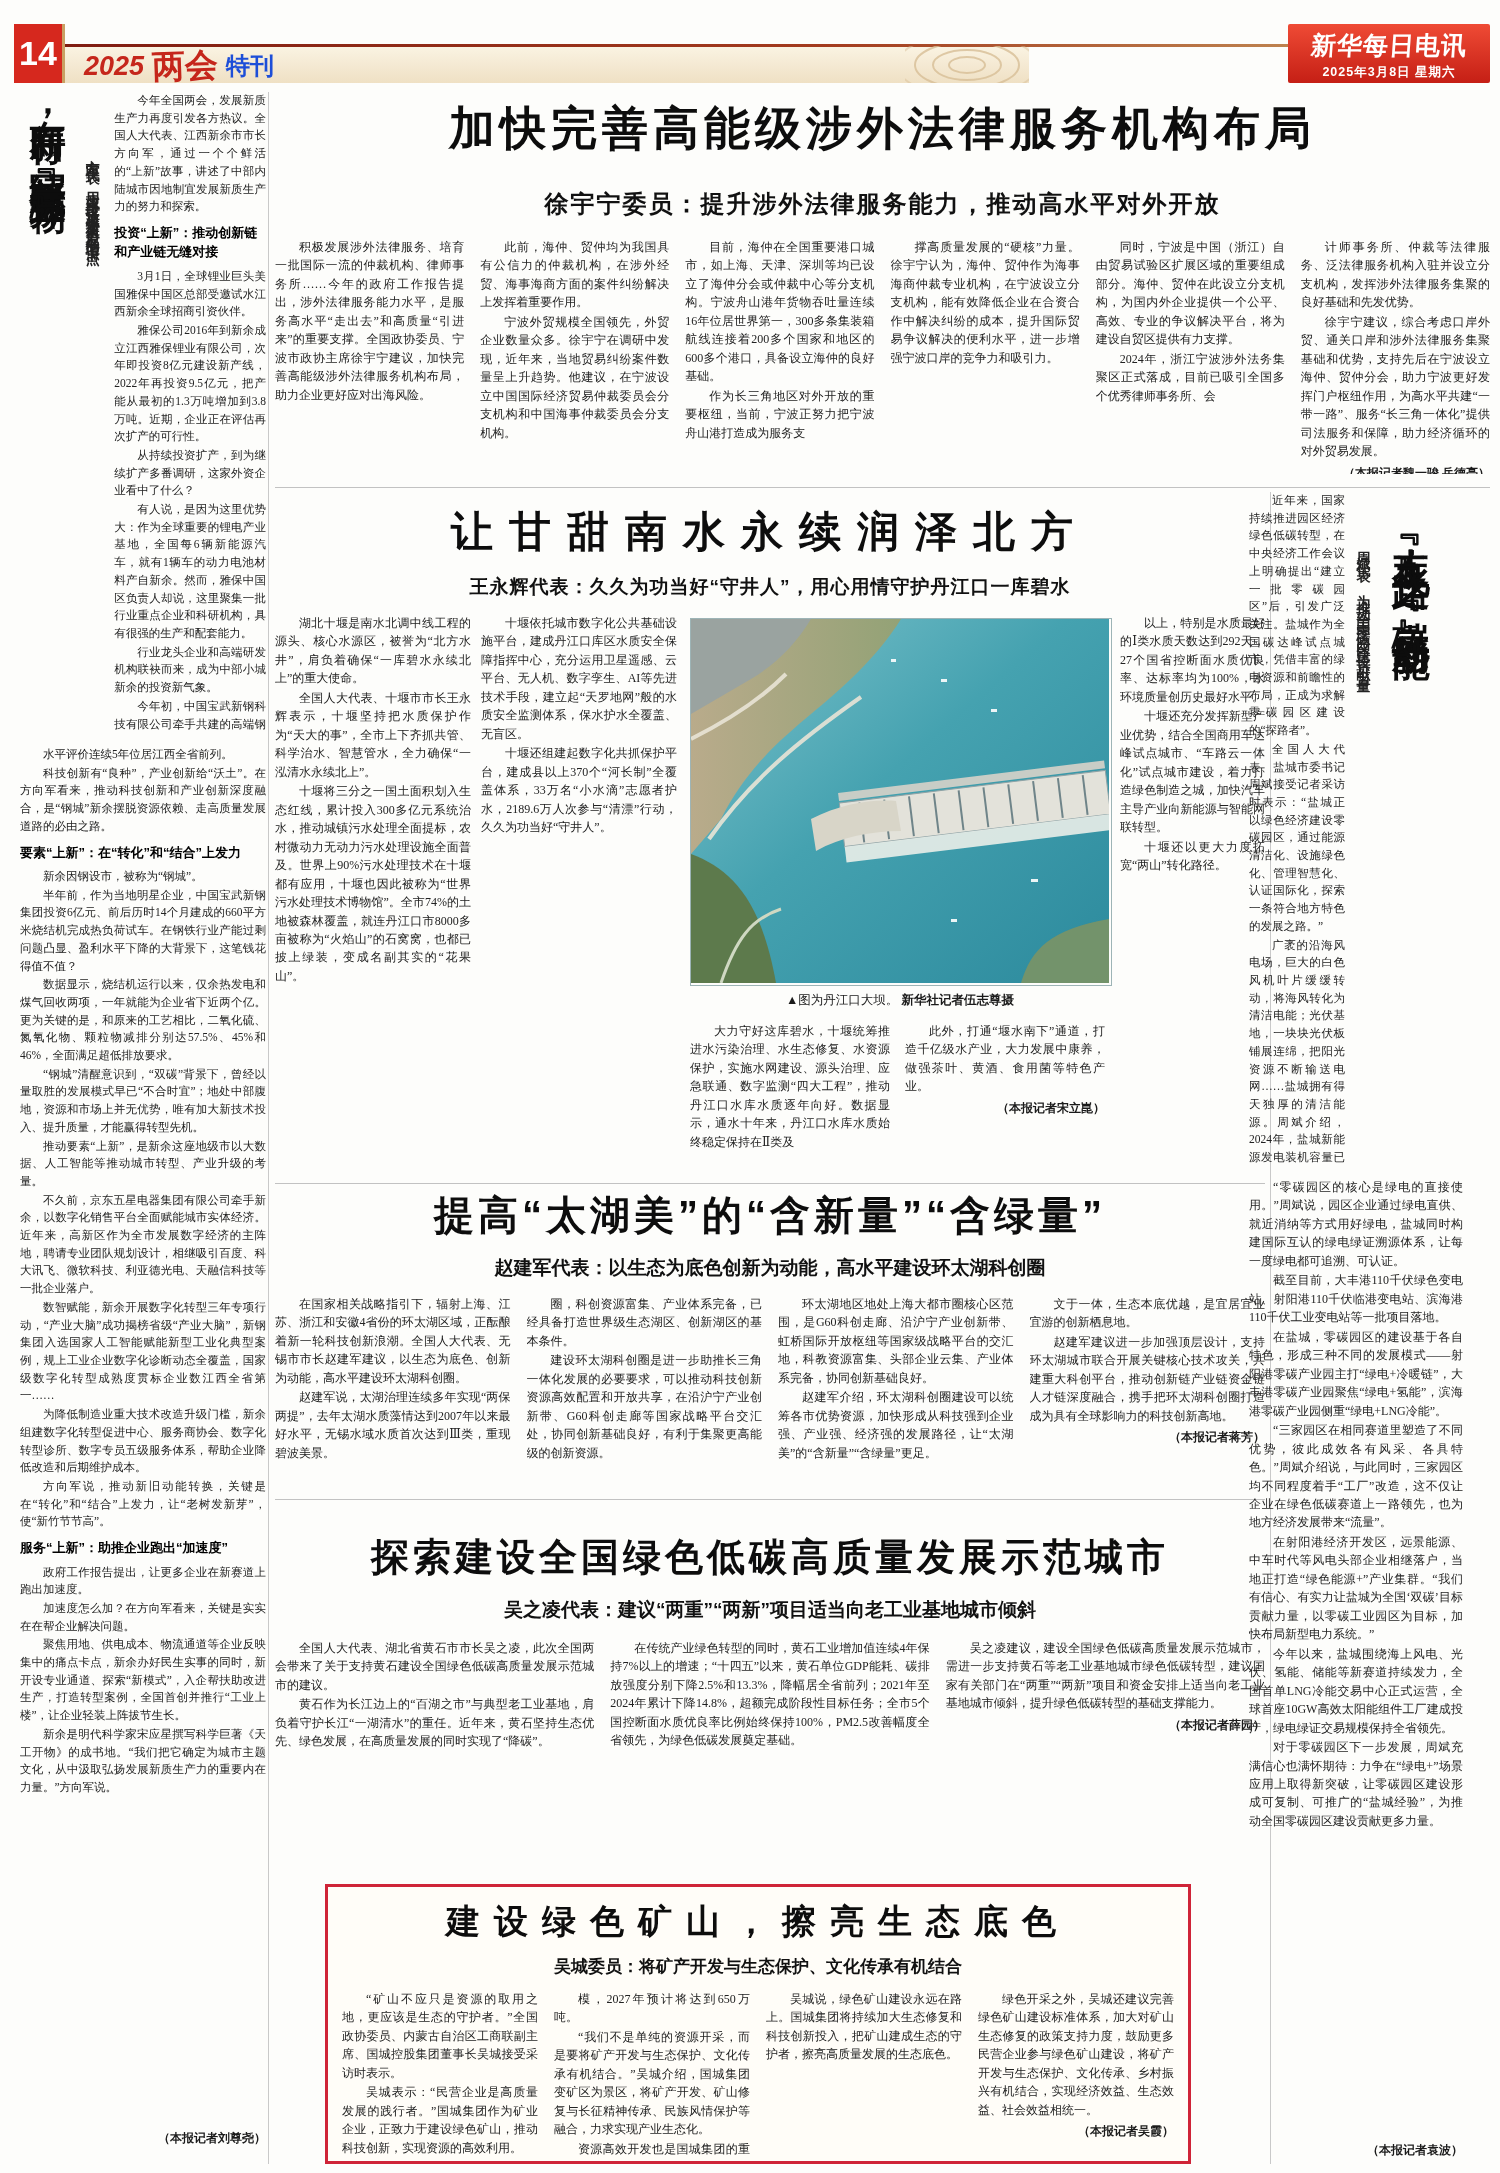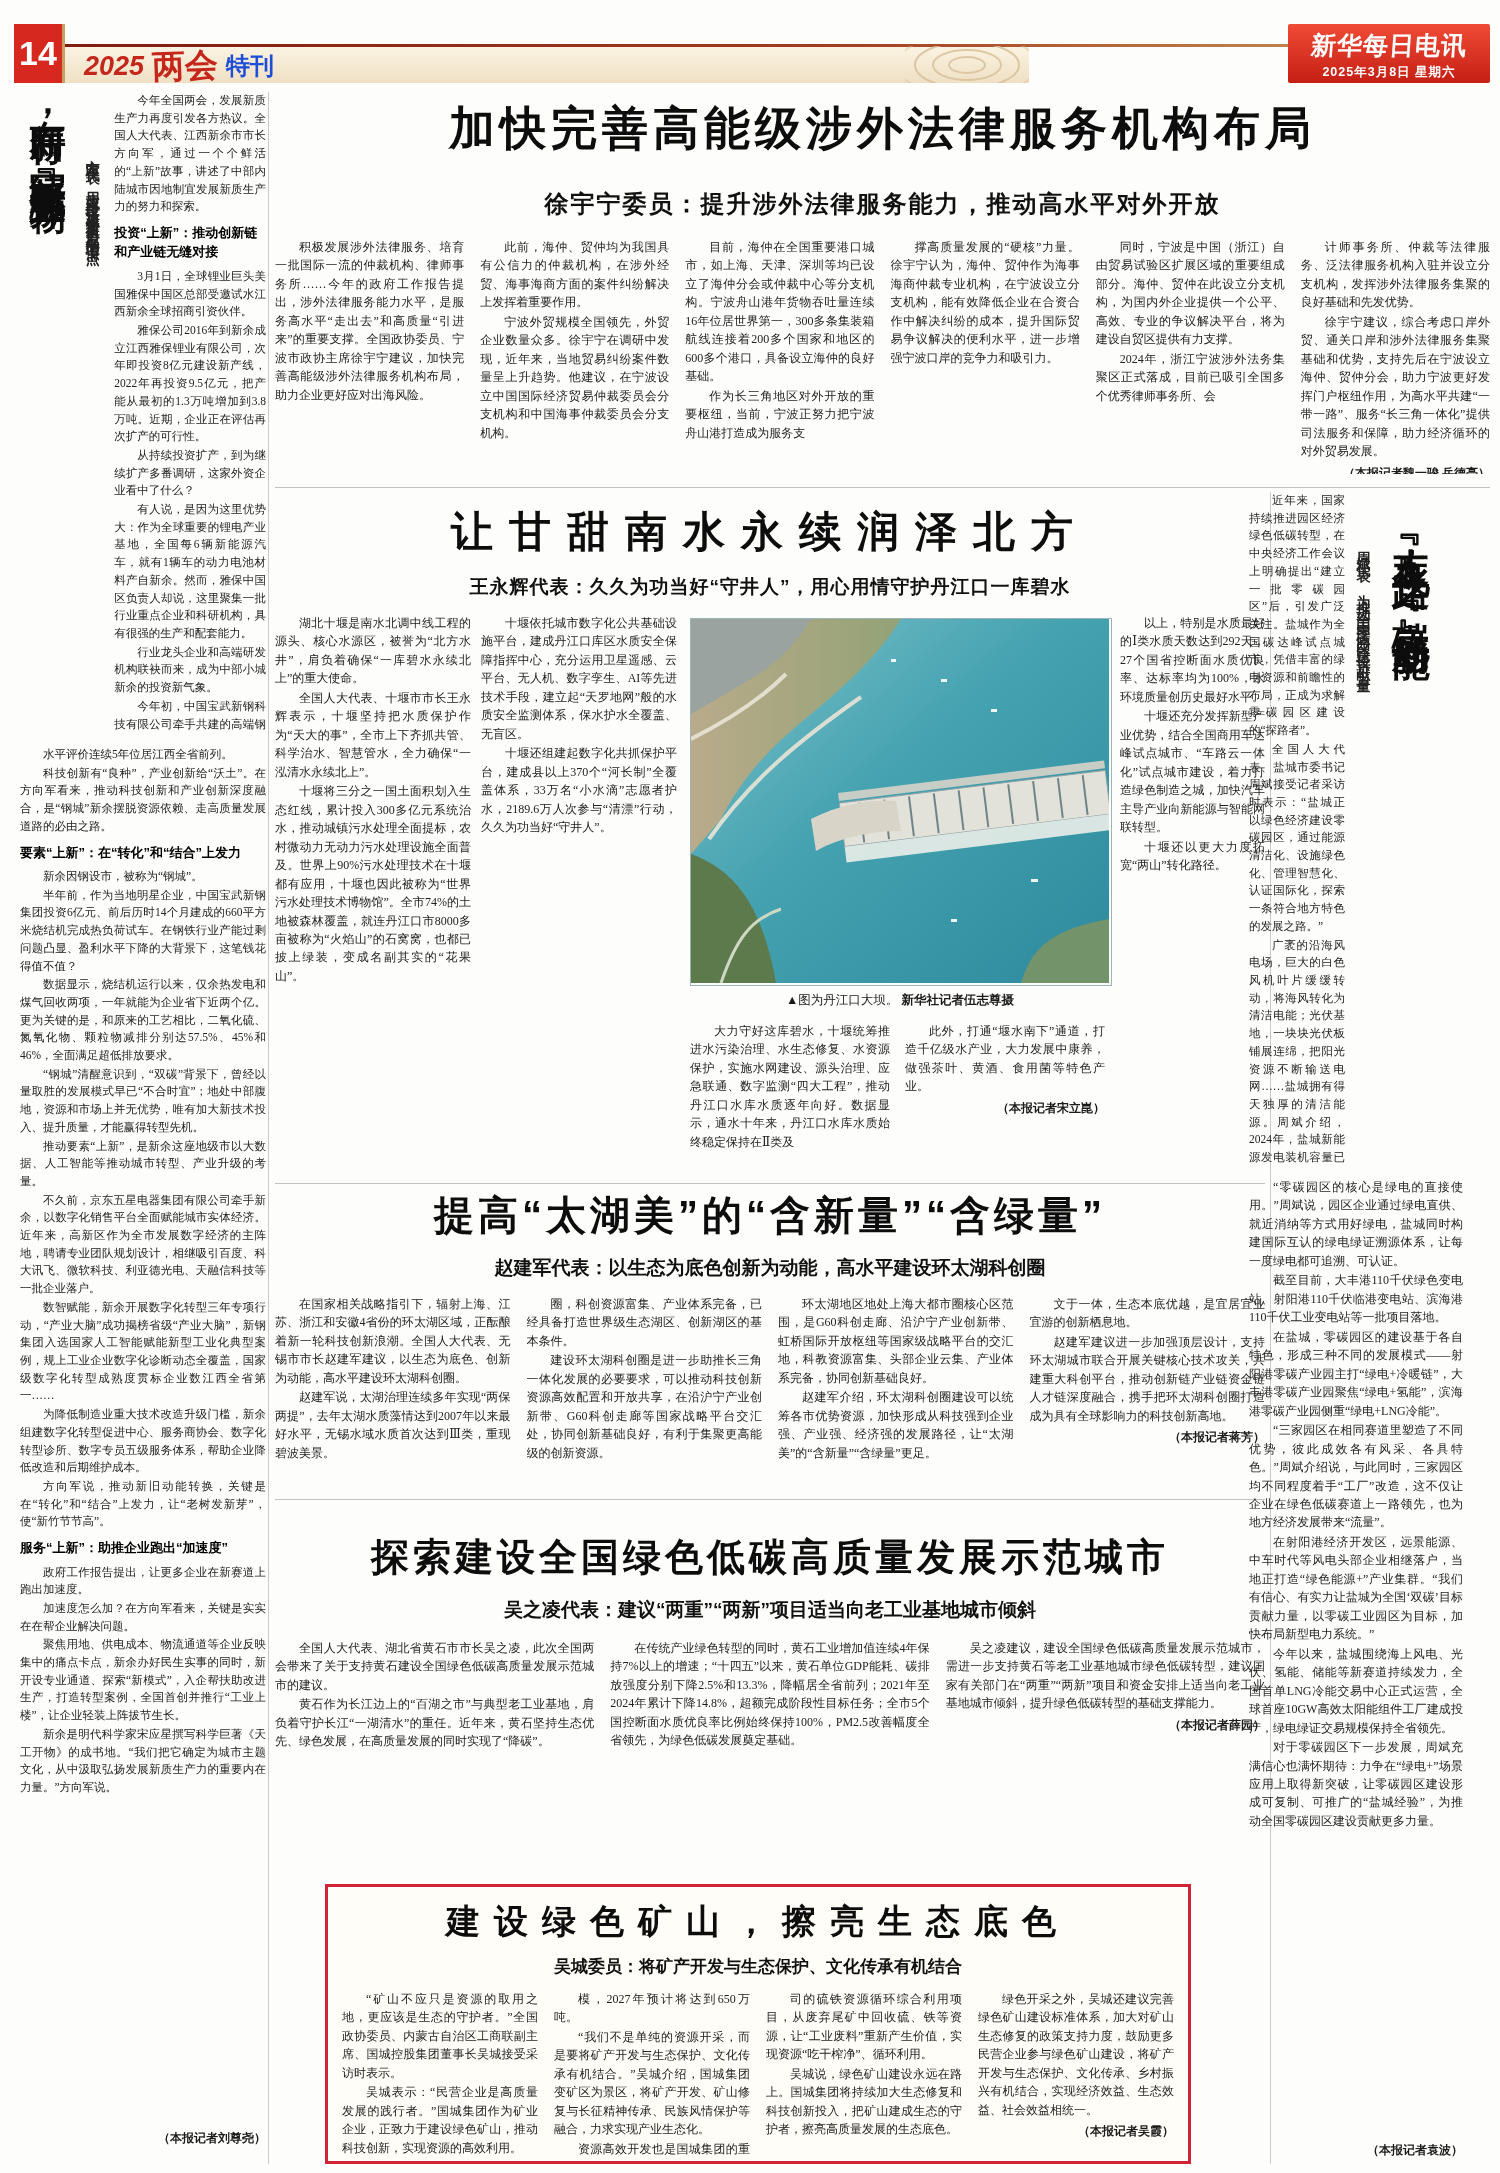--- a/index.html
+++ b/index.html
@@ -335,21 +335,20 @@
       <div class="col">
           <p class="para">“矿山不应只是资源的取用之地，更应该是生态的守护者。”全国政协委员、内蒙古自治区工商联副主席、国城控股集团董事长吴城接受采访时表示。</p>
           <p class="para">吴城表示：“民营企业是高质量发展的践行者。”国城集团作为矿业企业，正致力于建设绿色矿山，推动科技创新，实现资源的高效利用。</p>
         </div>
       <div class="col">
           <p class="para">模，2027年预计将达到650万吨。</p>
           <p class="para">“我们不是单纯的资源开采，而是要将矿产开发与生态保护、文化传承有机结合。”吴城介绍，国城集团变矿区为景区，将矿产开发、矿山修复与长征精神传承、民族风情保护等融合，力求实现产业生态化。</p>
           <p class="para">资源高效开发也是国城集团的重点，着力提高矿产资源的开发利用水平，做到精确探矿、精准配矿、精细开矿、精深用矿。</p>
         </div>
       <div class="col">
-          <p class="para">司的硫铁资源循环综合利用项目，从废弃尾矿中回收硫、铁等资源，让“工业废料”重新产生价值，实现资源“吃干榨净”、循环利用。</p>
           <p class="para">吴城说，绿色矿山建设永远在路上。国城集团将持续加大生态修复和科技创新投入，把矿山建成生态的守护者，擦亮高质量发展的生态底色。</p>
         </div>
       <div class="col">
         <div>
             <p class="para">绿色开采之外，吴城还建议完善绿色矿山建设标准体系，加大对矿山生态修复的政策支持力度，鼓励更多民营企业参与绿色矿山建设，将矿产开发与生态保护、文化传承、乡村振兴有机结合，实现经济效益、生态效益、社会效益相统一。</p>
           </div>
         <p class="byline">（本报记者吴霞）</p>
       </div>
     </div>
   </div>

